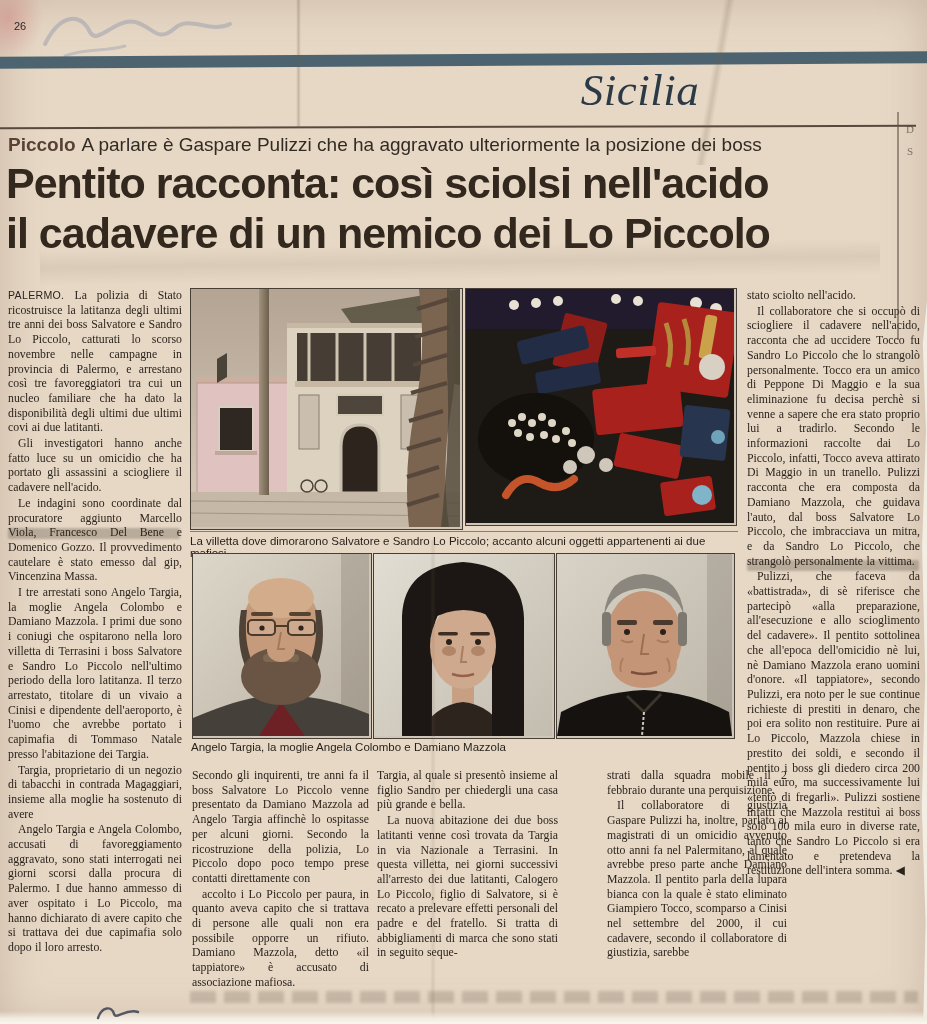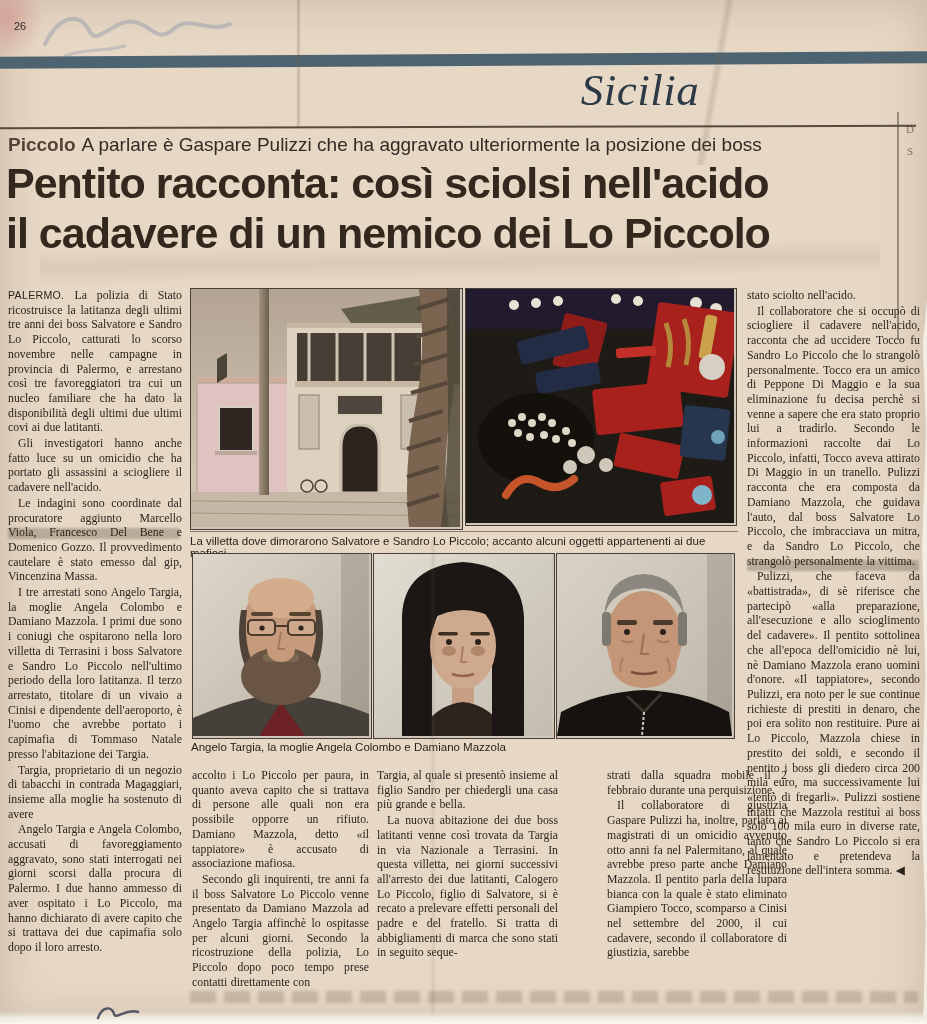--- a/index.html
+++ b/index.html
@@ -316,22 +316,22 @@
       <path d="M100,86 q6,4 12,1" fill="none" stroke="#a8795d" stroke-width="2"></path>
       <path d="M87,80 L84,100 L92,100" fill="none" stroke="#9c6f52" stroke-width="2"></path>
       <path d="M74,118 Q87,122 100,118" fill="none" stroke="#7a4f3c" stroke-width="2.5"></path>
       <path d="M66,104 q-4,8 -2,14 M110,104 q4,8 2,14" fill="none" stroke="#ab7e60" stroke-width="2"></path>
     </svg>
   </figure>
 
   <div class="abs caption cap2">Angelo Targia, la moglie Angela Colombo e Damiano Mazzola</div>
 
   <div class="abs col col2" lang="it">
+      <p>Secondo gli inquirenti, tre anni fa il boss Salvatore Lo Piccolo venne presentato da Damiano Mazzola ad Angelo Targia affinchè lo ospitasse per alcuni giorni. Secondo la ricostruzione della polizia, Lo Piccolo dopo poco tempo prese contatti direttamente con</p>
       <p>accolto i Lo Piccolo per paura, in quanto aveva capito che si trattava di persone alle quali non era possibile opporre un rifiuto. Damiano Mazzola, detto «il tappiatore» è accusato di associazione mafiosa.</p>
-      <p>Secondo gli inquirenti, tre anni fa il boss Salvatore Lo Piccolo venne presentato da Damiano Mazzola ad Angelo Targia affinchè lo ospitasse per alcuni giorni. Secondo la ricostruzione della polizia, Lo Piccolo dopo poco tempo prese contatti direttamente con</p>
     </div>
   <div class="abs col col3" lang="it">
       <p>Targia, al quale si presentò insieme al figlio Sandro per chiedergli una casa più grande e bella.</p>
       <p>La nuova abitazione dei due boss latitanti venne così trovata da Targia in via Nazionale a Terrasini. In questa villetta, nei giorni successivi all'arresto dei due latitanti, Calogero Lo Piccolo, figlio di Salvatore, si è recato a prelevare effetti personali del padre e del fratello. Si tratta di abbigliamenti di marca che sono stati in seguito seque-</p>
     </div>
   <div class="abs col col4" lang="it">
       <p>strati dalla squadra mobile il 2 febbraio durante una perquisizione.</p>
       <p>Il collaboratore di giustizia Gaspare Pulizzi ha, inoltre, parlato ai magistrati di un omicidio avvenuto otto anni fa nel Palermitano, al quale avrebbe preso parte anche Damiano Mazzola. Il pentito parla della lupara bianca con la quale è stato eliminato Giampiero Tocco, scomparso a Cinisi nel settembre del 2000, il cui cadavere, secondo il collaboratore di giustizia, sarebbe</p>
     </div>
   <div class="abs col col5" lang="it">

